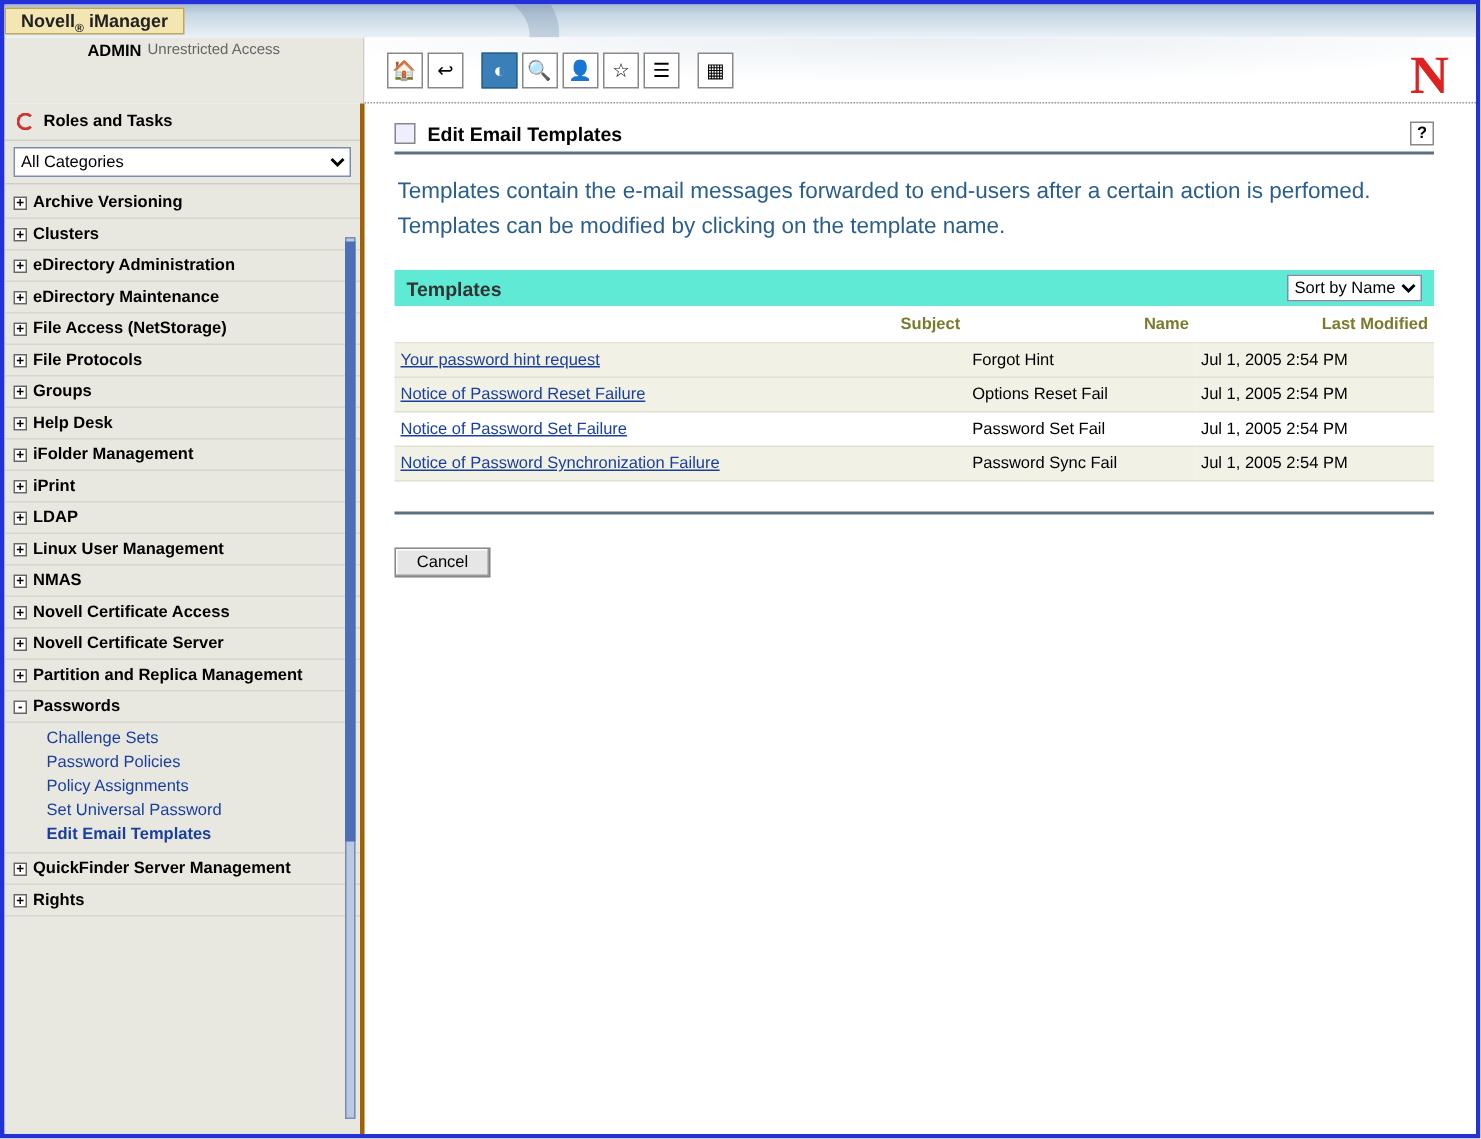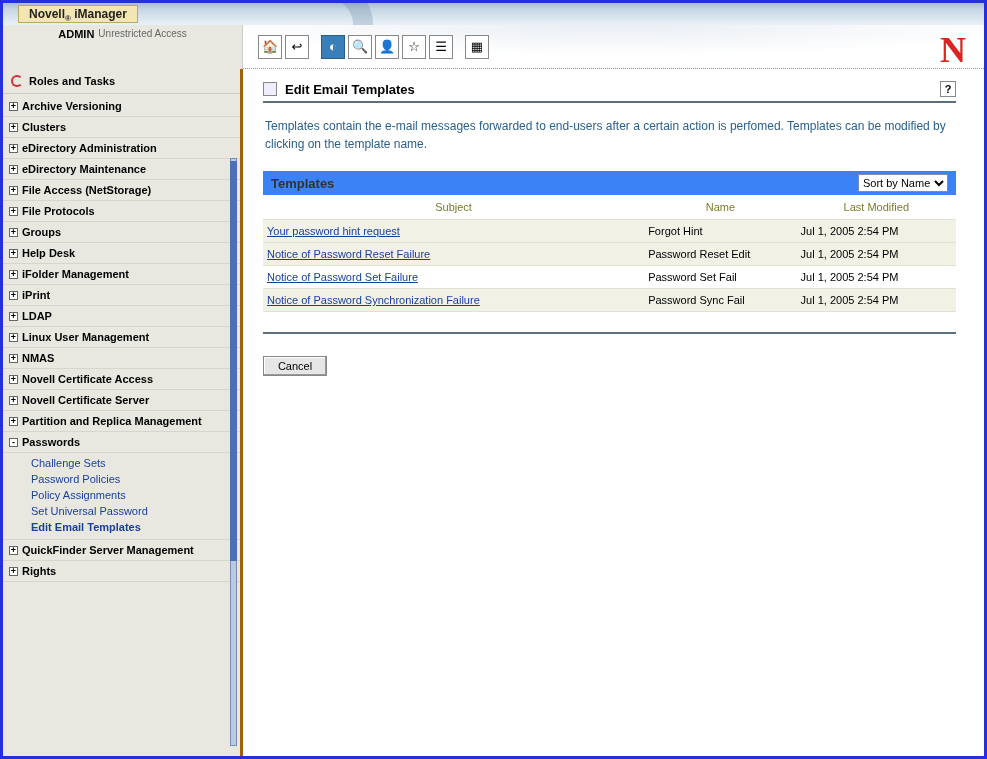--- a/index.html
+++ b/index.html
@@ -12,21 +12,21 @@
     background: linear-gradient(180deg,#a8bdce 0%,#c7d7e4 30%,#e9f1f7 100%);
     position: relative;
     overflow: hidden;
   }
   .brand-swirl {
     position: absolute; left: 170px; top: -40px; width: 200px; height: 120px;
     border: 20px solid rgba(90,120,150,.25); border-radius: 50%;
     border-left-color: transparent; border-top-color: transparent;
   }
   .brand-chip {
-    position: absolute; left: 15px; top: 2px; height: 18px; padding: 0 10px;
+    position: absolute; left: 0; top: 2px; height: 18px; padding: 0 10px;
     background: #f3e6b3; border: 1px solid #b9a85e; font-size: 12px; line-height: 17px;
     font-weight: bold; color: #222;
   }
   .brand-chip sub { font-size: 8px; }
 
   .sub-header { height: 44px; display: flex; }
   .sub-header-left {
     width: 240px; background: #e8e8e0; border-right: 1px solid #ccc;
     padding: 3px 10px; display: flex; justify-content: center; gap: 4px;
   }
@@ -77,32 +77,32 @@
   .tree-children a.current { font-weight: bold; }
 
   
   .main { flex: 1; padding: 12px 28px 0 20px; overflow: auto; }
   .page-title-row { display: flex; align-items: center; gap: 8px; border-bottom: 2px solid #5b6f7f; padding-bottom: 4px; }
   .page-title-row .title { font-weight: bold; font-size: 13px; }
   .page-title-row .spacer { flex: 1; }
   .help-box { width: 16px; height: 16px; border: 1px solid #888; text-align: center; font-weight: bold; font-size: 11px; line-height: 14px; cursor: pointer; background:#fff; }
   .page-icon { width:14px; height:14px; border:1px solid #888; background:#eef; display:inline-block; }
 
-  .intro { color: #2a5f8c; padding: 14px 2px 18px; line-height: 1.5; font-size: 12px; }
+  .intro { color: #2a5f8c; padding: 14px 2px 18px; line-height: 1.5; font-size: 15px; }
 
   .section-bar {
-    background: #3b82f6; height: 24px; display: flex; align-items: center;
+    background: #5eead4; height: 24px; display: flex; align-items: center;
     padding: 0 8px; justify-content: space-between;
   }
   .section-bar .label { font-weight: bold; color: #333; font-size: 13px; }
   .sort-select { height: 18px; font-size: 11px; border: 1px solid #7a8db0; background:#fff; }
 
   table.templates { width: 100%; border-collapse: collapse; font-size: 11px; }
   table.templates th {
-    text-align: center; color: #7b7b2e; font-weight: normal; padding: 6px 4px;
+    text-align: right; color: #7b7b2e; font-weight: bold; padding: 6px 4px;
   }
   table.templates td { padding: 5px 4px; }
   table.templates tr.odd td { background: #f1f1e6; border-top:1px solid #e1e1d0; border-bottom:1px solid #e1e1d0; }
   table.templates td.subj a { color: #1a3f9c; text-decoration: underline; cursor: pointer; }
   .divider { height: 2px; background: #5b6f7f; margin: 20px 0 22px; }
 
   .cancel-btn {
     width: 64px; height: 20px; background: #e6e6e6; border: 1px solid #888;
     box-shadow: inset -1px -1px 0 #999, inset 1px 1px 0 #fff;
     font-size: 11px; cursor: pointer;
@@ -140,20 +140,25 @@
       <div class="novell-n">N</div>
     </div>
   </div>
 
   <div class="body-row">
 
     <div class="sidebar">
       <div class="sidebar-head">
         <span class="roles-icon"></span>
         <span>Roles and Tasks</span>
+      </div>
+      <div class="cat-select-wrap">
+        <select class="cat-select">
+          <option>All Categories</option>
+        </select>
       </div>
       <div class="tree" id="tree">
           <div class="tree-item">
             <span class="tree-toggle">+</span>
             <span>Archive Versioning</span>
           </div>
           <div class="tree-item">
             <span class="tree-toggle">+</span>
             <span>Clusters</span>
           </div>
@@ -264,21 +269,21 @@
           </tr>
         </thead>
         <tbody id="template-rows">
             <tr class="odd">
               <td class="subj"><a>Your password hint request</a></td>
               <td>Forgot Hint</td>
               <td>Jul 1, 2005 2:54 PM</td>
             </tr>
             <tr class="odd">
               <td class="subj"><a>Notice of Password Reset Failure</a></td>
-              <td>Password Reset Edit</td>
+              <td>Options Reset Fail</td>
               <td>Jul 1, 2005 2:54 PM</td>
             </tr>
             <tr>
               <td class="subj"><a>Notice of Password Set Failure</a></td>
               <td>Password Set Fail</td>
               <td>Jul 1, 2005 2:54 PM</td>
             </tr>
             <tr class="odd">
               <td class="subj"><a>Notice of Password Synchronization Failure</a></td>
               <td>Password Sync Fail</td>

